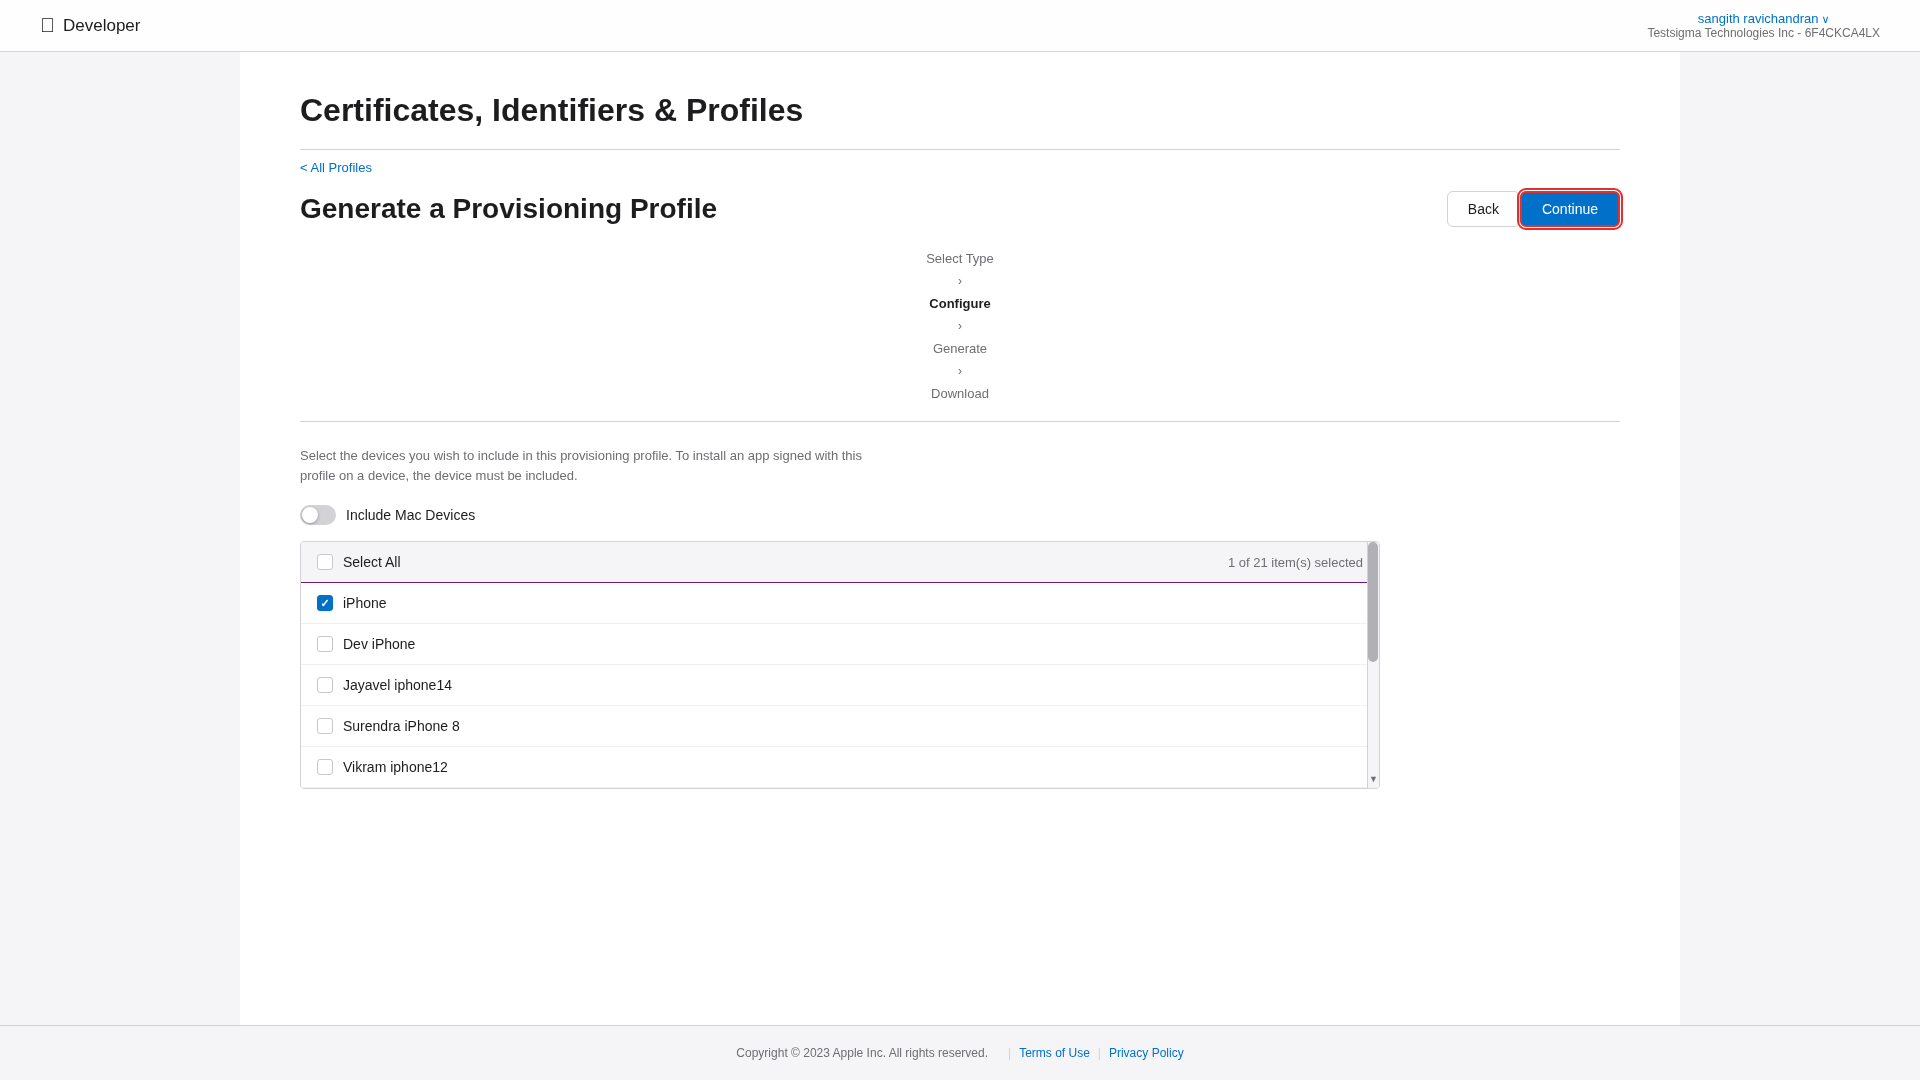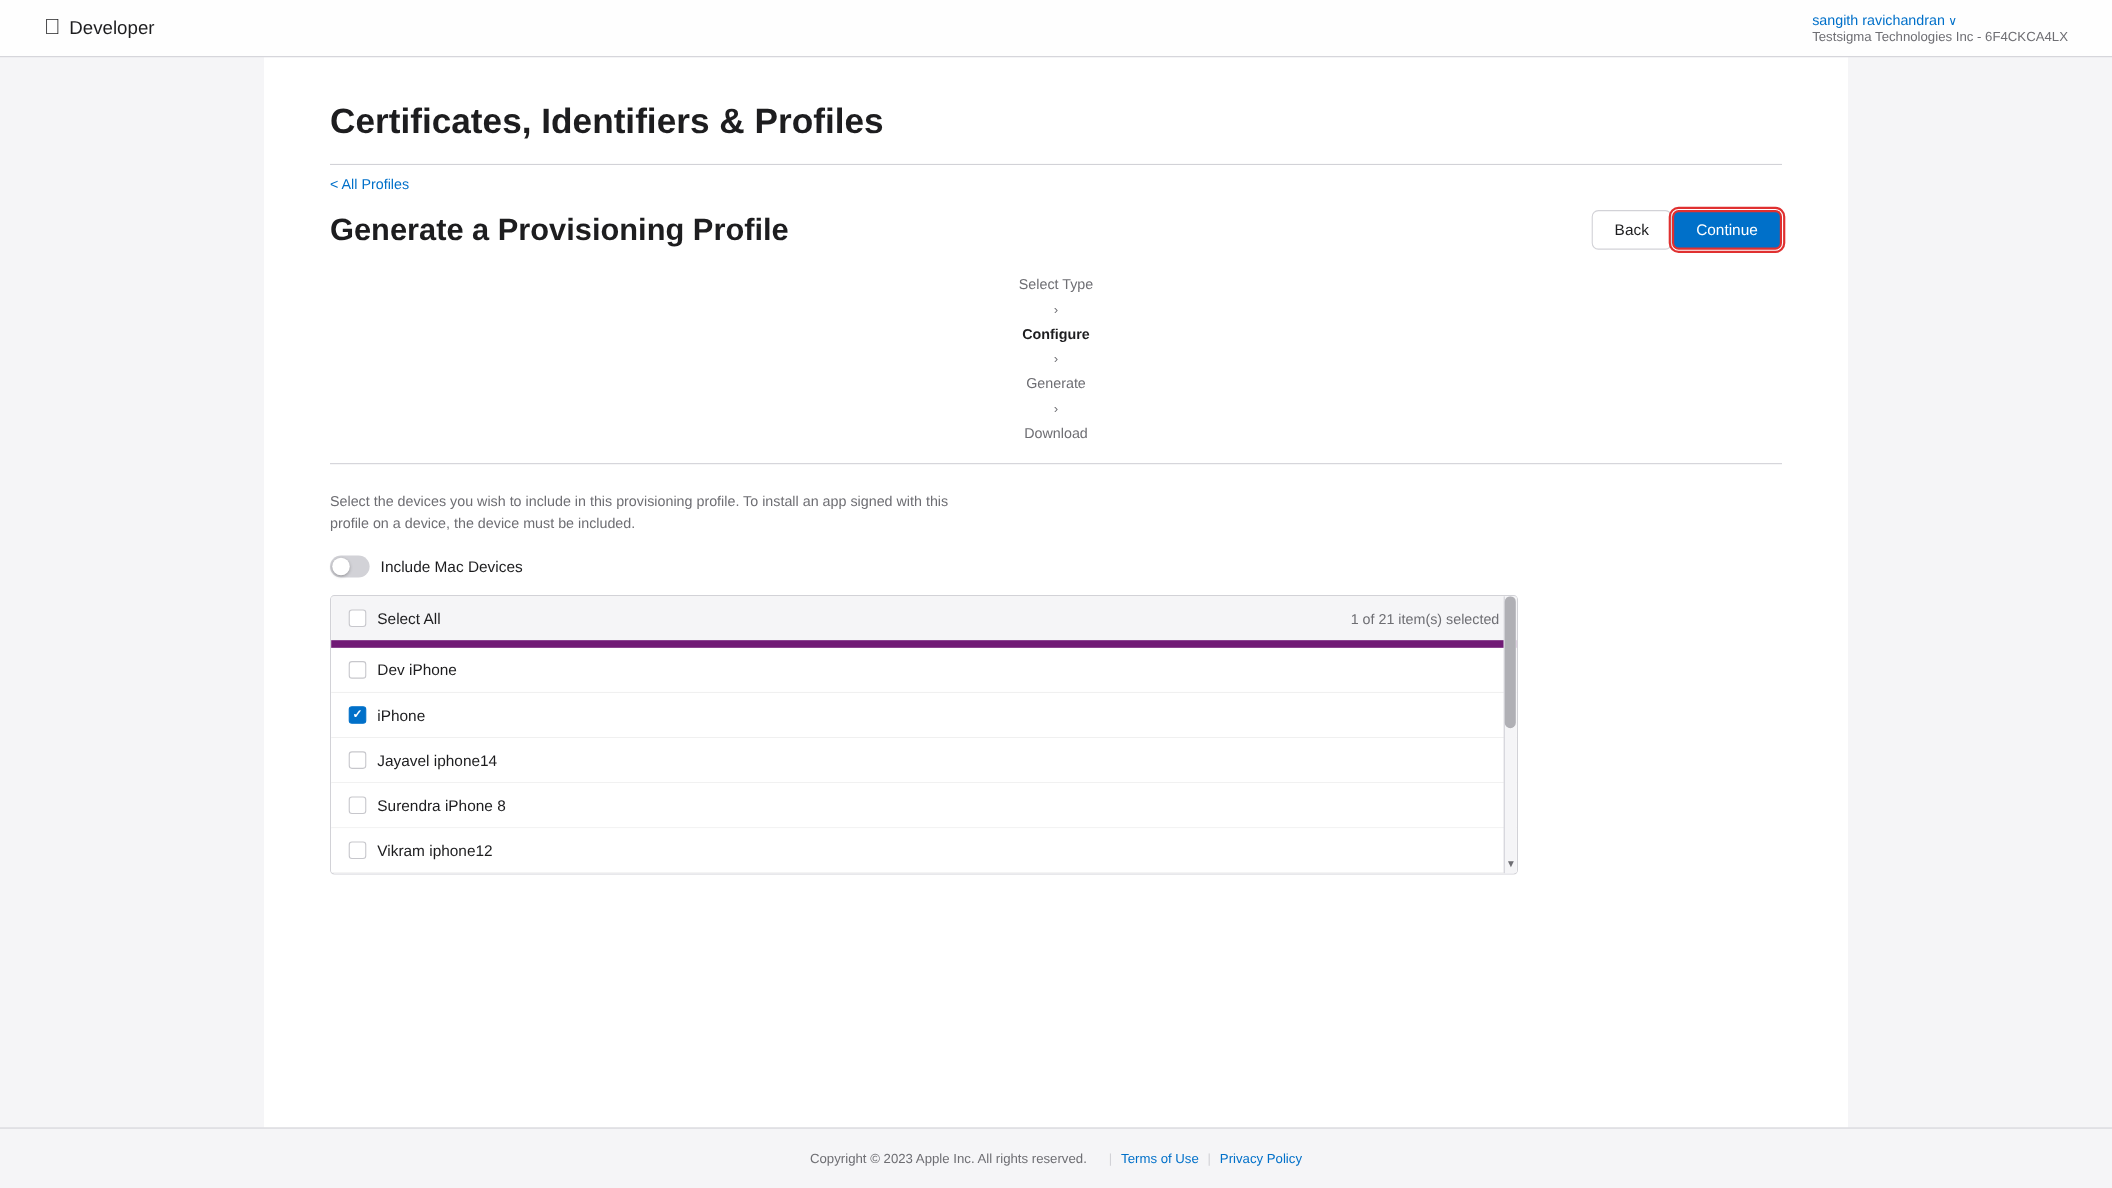--- a/index.html
+++ b/index.html
@@ -31,21 +31,21 @@
       align-items: center;
       gap: 8px;
       font-size: 17px;
       font-weight: 500;
       color: #1d1d1f;
     }
     .apple-logo {
       font-size: 20px;
     }
     .header-user {
-      text-align: left;
+      text-align: center;
     }
     .header-username {
       color: #0070c9;
       font-size: 13px;
       cursor: pointer;
     }
     .header-username::after {
       content: " ∨";
       font-size: 11px;
     }
@@ -202,21 +202,21 @@
       overflow: hidden;
     }
 
     
     .select-all-row {
       display: flex;
       align-items: center;
       justify-content: space-between;
       padding: 12px 16px;
       background: #f5f5f7;
-      border-bottom: 7px solid #701a75;
+      border-bottom: 1px solid #701a75;
     }
     .select-all-left {
       display: flex;
       align-items: center;
       gap: 10px;
     }
     .selection-count {
       font-size: 13px;
       color: #6e6e73;
     }
@@ -377,26 +377,26 @@
 
     <div class="select-all-row">
       <div class="select-all-left">
         <div class="checkbox"></div>
         <span>Select All</span>
       </div>
       <span class="selection-count">1 of 21 item(s) selected</span>
     </div>
 
     <div class="device-row">
+      <div class="checkbox checked"></div>
+      <span class="device-name">iPhone</span>
+    </div>
+    <div class="device-row">
       <div class="checkbox"></div>
       <span class="device-name">Dev iPhone</span>
-    </div>
-    <div class="device-row">
-      <div class="checkbox checked"></div>
-      <span class="device-name">iPhone</span>
     </div>
     <div class="device-row">
       <div class="checkbox"></div>
       <span class="device-name">Jayavel iphone14</span>
     </div>
     <div class="device-row">
       <div class="checkbox"></div>
       <span class="device-name">Surendra iPhone 8</span>
     </div>
     <div class="device-row">

